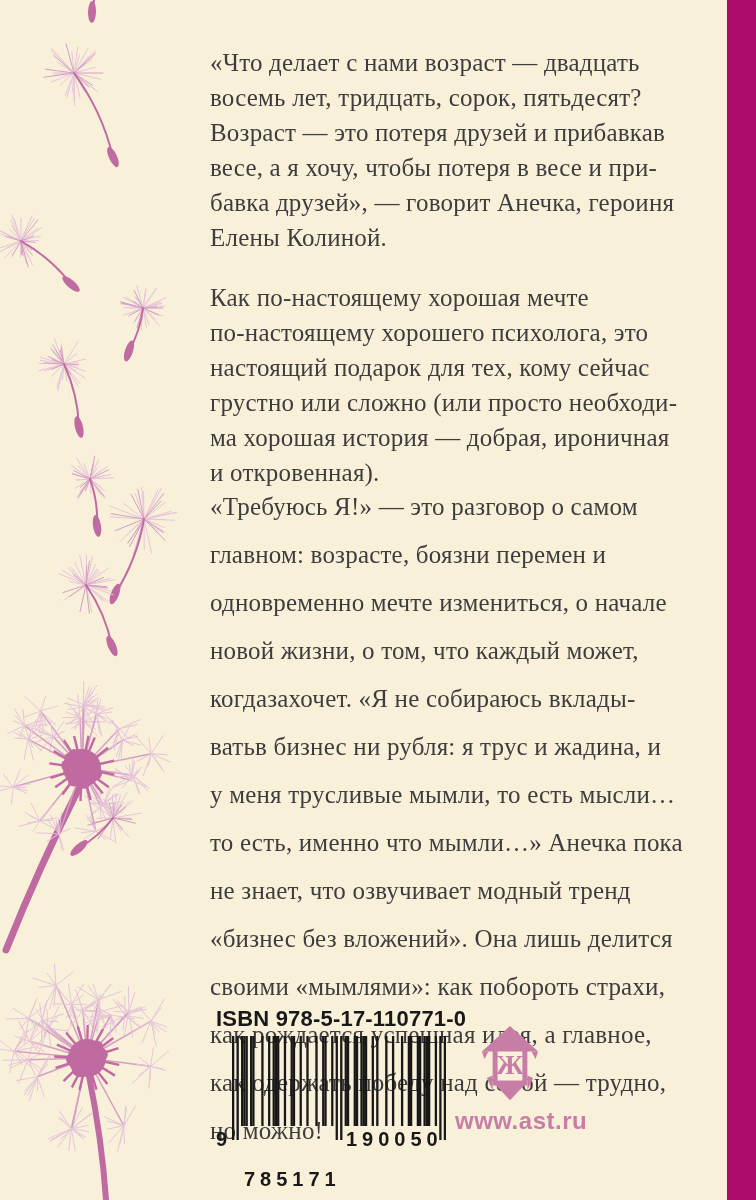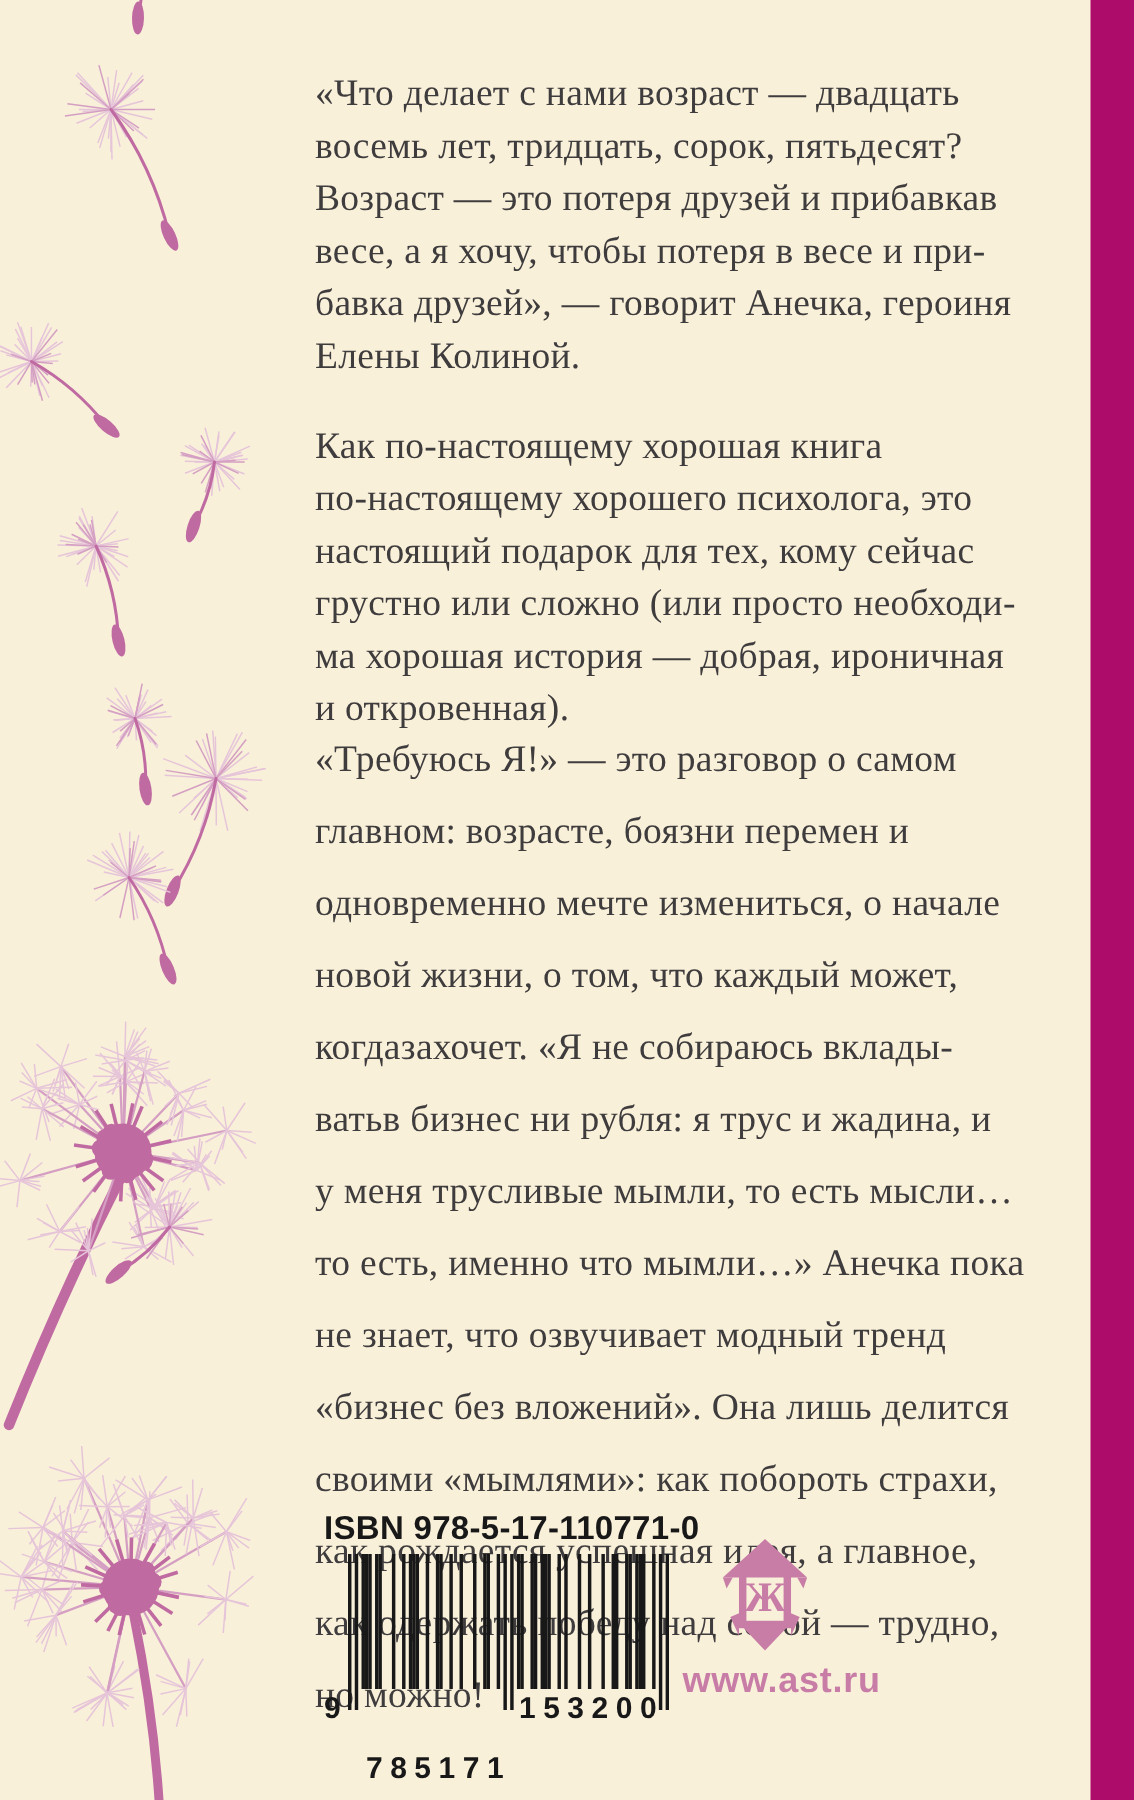--- a/index.html
+++ b/index.html
@@ -883,21 +883,21 @@
       <path d="M113 818 Q99 836.4 79 848" stroke="#c06aa2" stroke-width="2" fill="none" stroke-linecap="round"></path>
       <ellipse cx="79" cy="848" rx="4" ry="11" transform="rotate(48.57633437499737 79 848)" fill="#c06aa2"></ellipse>
     </svg>
 
   <div class="para p1">«Что делает с нами возраст — двадцать
 восемь лет, тридцать, сорок, пятьдесят?
 Возраст — это потеря друзей и прибавкав
 весе, а я хочу, чтобы потеря в весе и при-
 бавка друзей», — говорит Анечка, героиня
 Елены Колиной.</div>
-  <div class="para p2">Как по-настоящему хорошая книга
+  <div class="para p2">Как по-настоящему хорошая мечте
 по-настоящему хорошего психолога, это
 настоящий подарок для тех, кому сейчас
 грустно или сложно (или просто необходи-
 ма хорошая история — добрая, ироничная
 и откровенная).</div>
   <div class="para p3">«Требуюсь Я!» — это разговор о самом
 главном: возрасте, боязни перемен и
 одновременно мечте измениться, о начале
 новой жизни, о том, что каждый может,
 когдазахочет. «Я не собираюсь вклады-
@@ -956,21 +956,21 @@
           <rect x="186.97" y="0" width="2.30" height="90" fill="#181818"></rect>
           <rect x="191.47" y="0" width="2.30" height="90" fill="#181818"></rect>
           <rect x="193.73" y="0" width="2.30" height="90" fill="#181818"></rect>
           <rect x="195.98" y="0" width="2.30" height="90" fill="#181818"></rect>
           <rect x="202.74" y="0" width="2.30" height="90" fill="#181818"></rect>
           <rect x="207.24" y="0" width="2.30" height="104" fill="#181818"></rect>
           <rect x="211.75" y="0" width="2.30" height="104" fill="#181818"></rect>
         </svg>
       <div class="bc-digit bc-first">9</div>
       <div class="bc-group bc-g1">785171</div>
-      <div class="bc-group bc-g2">153200</div>
+      <div class="bc-group bc-g2">190050</div>
     </div>
   </div>
 
   <div class="logo-block">
     <svg class="ast-logo" viewBox="0 0 70 92">
       <g id="logo-shapes">
           <rect x="14" y="24" width="42" height="48" fill="#c87da6"></rect>
           <rect x="20" y="28" width="30" height="38" fill="#f9f0da"></rect>
           <polygon points="35,0 69,31 1,31" fill="#c87da6"></polygon>
           <polygon points="1,31 9,31 4,40" fill="#c87da6"></polygon>

